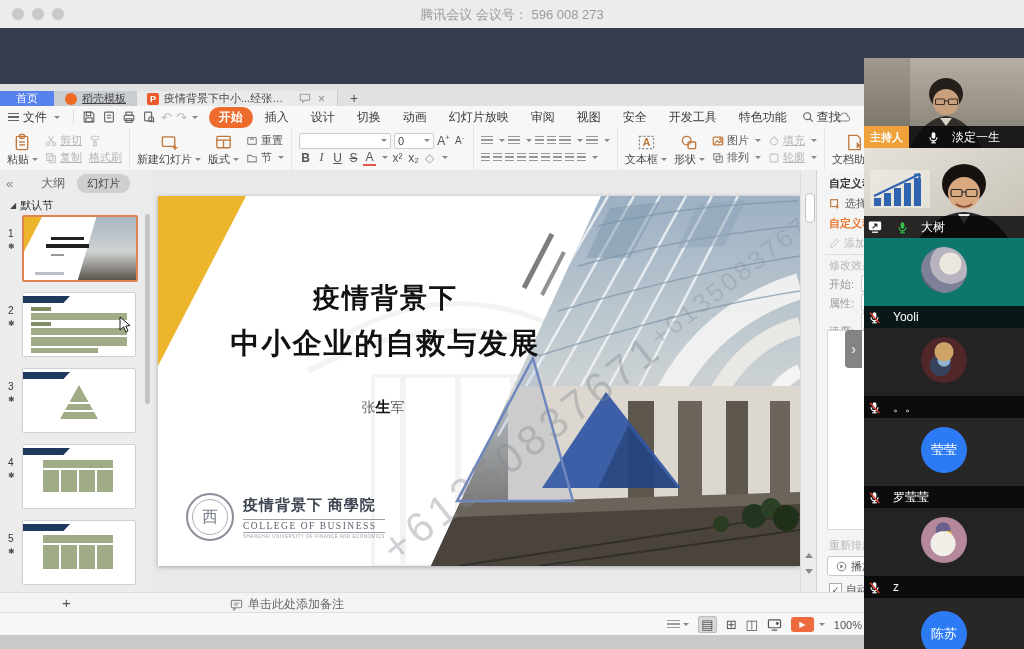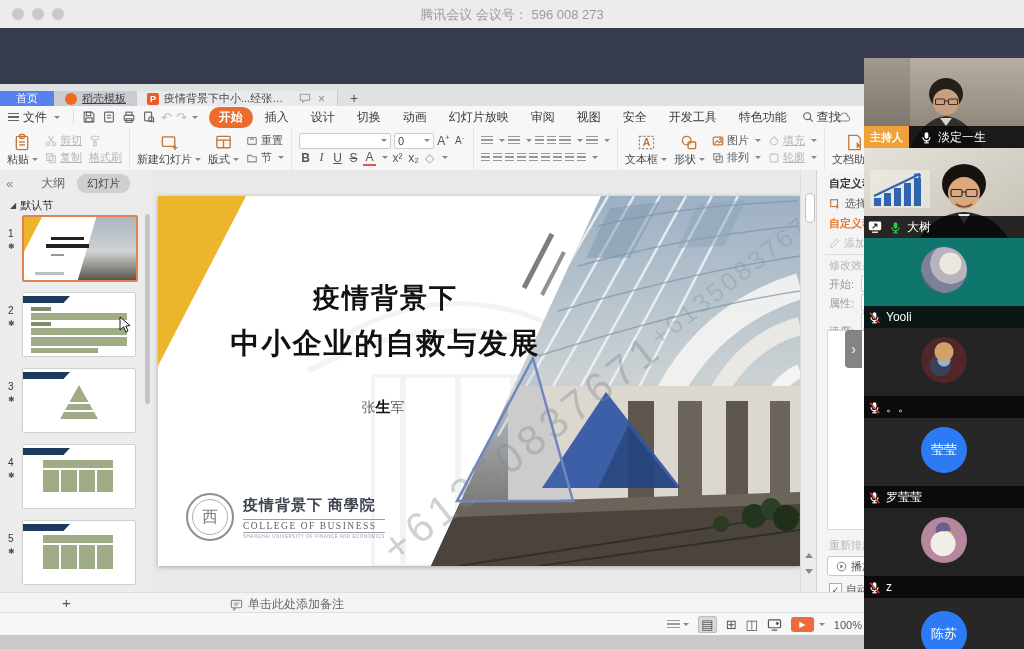--- a/index.html
+++ b/index.html
@@ -86,21 +86,21 @@
   .statusbar{left:0;top:612px;width:1024px;height:23px;background:#f7f7f7;border-top:1px solid #ddd;font-size:11px;color:#555;}
   .stitem{display:inline-flex;align-items:center;gap:4px;margin-right:18px;}
   .sright{position:absolute;right:162px;top:0;height:23px;display:flex;align-items:center;gap:9px;}
   .vbtn{font-size:13px;color:#555;line-height:15px;}
   .vbtn.sel{background:#d9d9d9;border:1px solid #bdbdbd;border-radius:2px;padding:0 2px;}
   .playbtn{width:23px;height:15px;background:#ee6b3f;border-radius:3px;color:#fff;font-size:8px;display:flex;align-items:center;justify-content:center;}
   .bottomstrip{left:0;top:635px;width:1024px;height:14px;background:#c9cacb;}
   
   .vpanel{right:0;top:58px;width:160px;height:591px;background:#191919;z-index:50;}
   .vtile{position:absolute;left:0;width:160px;height:90px;overflow:hidden;background:#262626;}
-  .namebar{position:absolute;left:0;bottom:0;width:100%;height:22px;background:rgba(8,8,8,.85);display:flex;align-items:center;gap:5px;color:#fff;font-size:12px;}
+  .namebar{position:absolute;left:0;bottom:0;width:100%;height:22px;background:rgba(8,8,8,.85);display:flex;align-items:center;gap:12px;color:#fff;font-size:12px;}
   .hostbadge{height:22px;background:#efa23b;color:#fff;font-size:11px;display:flex;align-items:center;padding:0 6px;font-weight:bold;}
   .micsvg{width:13px;height:13px;flex:0 0 auto;margin-left:4px;}
   .avatar{position:absolute;left:57px;top:9px;width:46px;height:46px;border-radius:50%;display:flex;align-items:center;justify-content:center;color:#fff;font-size:13px;}
   .cursor{z-index:40;}
 </style>
 </head>
 <body>
 
 <svg width="0" height="0" style="position:absolute">
   <defs>

